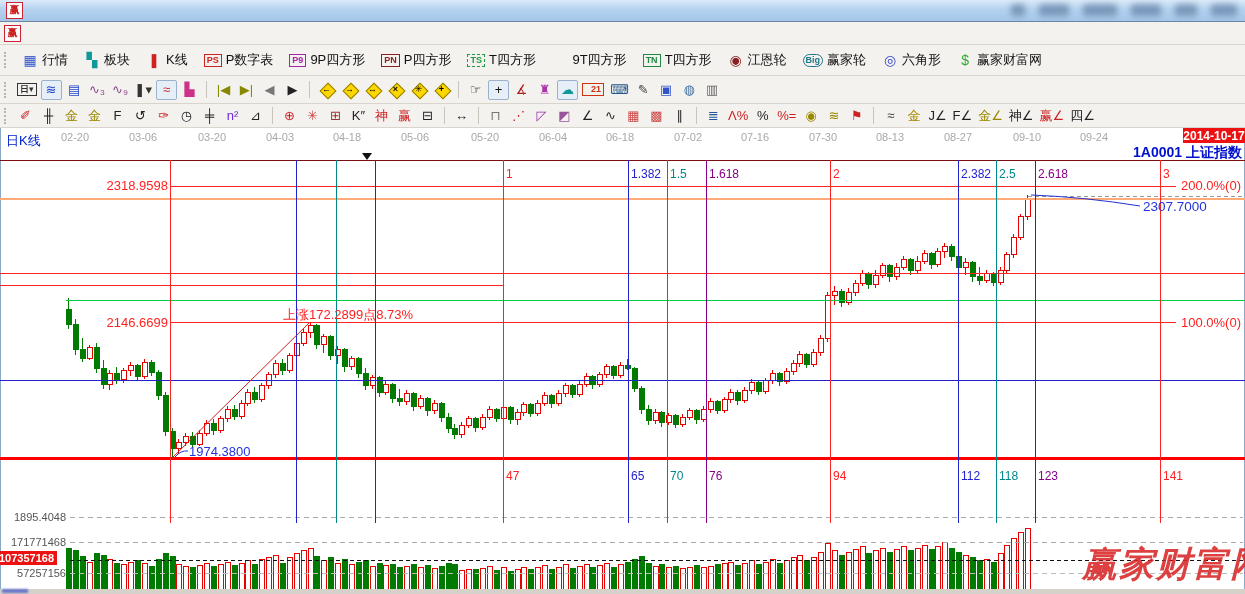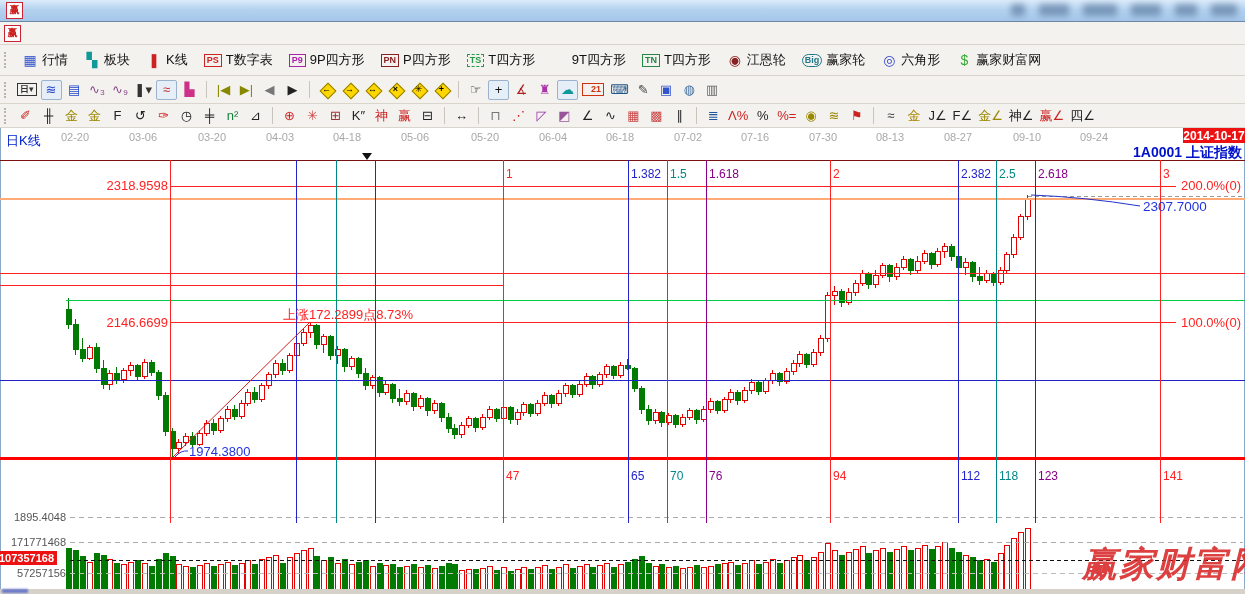--- a/index.html
+++ b/index.html
@@ -82,21 +82,21 @@
         <span class="lbl">板块</span>
       </div>
       <div class="tb1-item">
         <span class="ico1" style="color: rgb(204, 34, 34);">❚</span>
 
         <span class="lbl">K线</span>
       </div>
       <div class="tb1-item">
 
         <span class="boxi" style="color: rgb(204, 34, 34); border-color: rgb(204, 34, 34);">PS</span>
-        <span class="lbl">T数字表</span>
+        <span class="lbl">P数字表</span>
       </div>
       <div class="tb1-item">
 
         <span class="boxi" style="color: rgb(170, 34, 170); border-color: rgb(170, 34, 170);">P9</span>
         <span class="lbl">9P四方形</span>
       </div>
       <div class="tb1-item">
 
         <span class="boxi" style="color: rgb(136, 34, 34); border-color: rgb(136, 34, 34);">PN</span>
         <span class="lbl">P四方形</span>
@@ -295,21 +295,21 @@
       </div>
       <div class="tbtn">
         <span class="ico" style="color: rgb(34, 34, 34);">◷</span>
 
       </div>
       <div class="tbtn">
         <span class="ico" style="color: rgb(34, 34, 34);">╪</span>
 
       </div>
       <div class="tbtn">
-        <span class="ico" style="color: #15803d;">n²</span>
+        <span class="ico" style="color: #6d28d9;">n²</span>
 
       </div>
       <div class="tbtn">
         <span class="ico" style="color: rgb(34, 34, 34);">⊿</span>
 
       </div>
       <span class="tb-sep"></span>
       <div class="tbtn">
         <span class="ico" style="color: rgb(204, 34, 34);">⊕</span>
 

